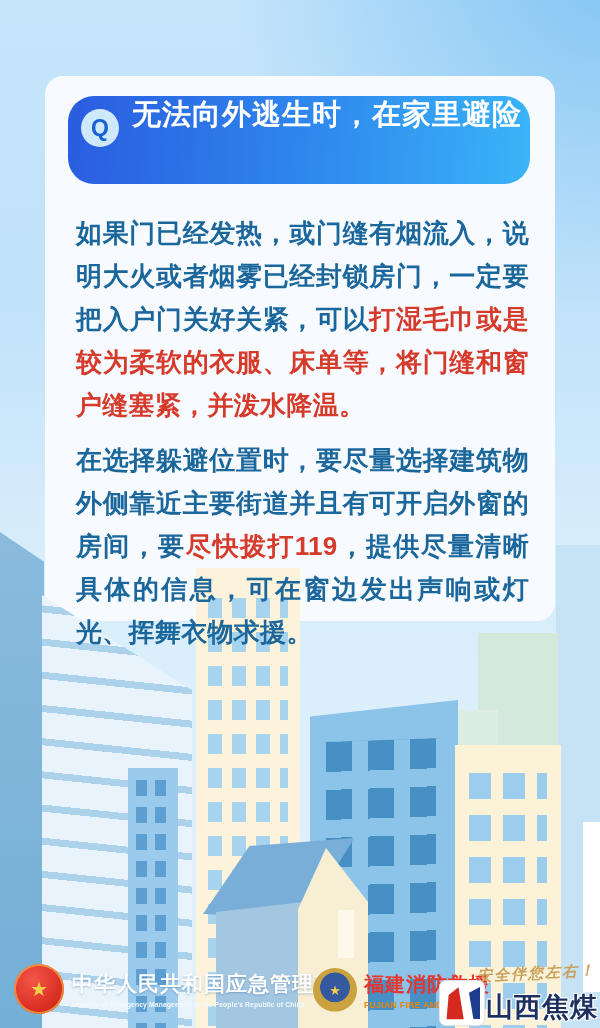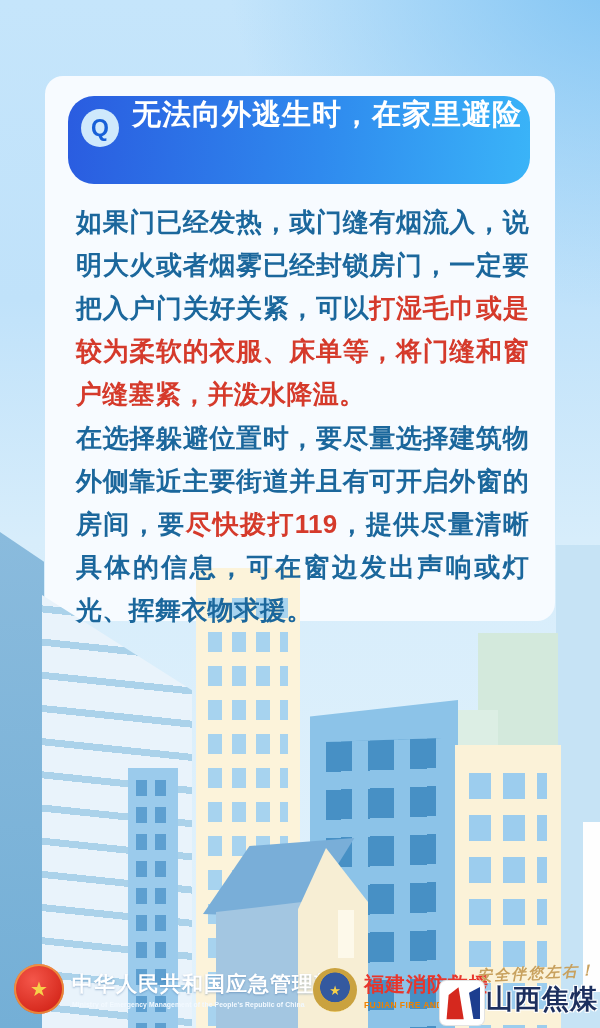--- a/index.html
+++ b/index.html
@@ -55,24 +55,24 @@
   .qpill { position:absolute; left:68px; top:96px; width:462px; height:88px; z-index:4;
            border-radius:26px; color:#fff;
            background:linear-gradient(95deg, #2a5ce0 0%, #2f8aee 55%, #3ab4f8 100%); }
   .qcircle { position:absolute; left:13px; top:13px; width:38px; height:38px; border-radius:50%;
              background:#cfe9fc; color:#1760d8; font-weight:bold; font-size:23px;
              display:flex; align-items:center; justify-content:center; }
   .qtext { margin-left:64px; font-size:29px; font-weight:bold;
            line-height:36px; letter-spacing:1px; }
 
   
-  .answer { position:absolute; left:76px; top:201px; width:453px; z-index:4;
+  .answer { position:absolute; left:76px; top:212px; width:453px; z-index:4;
             font-size:26px; font-weight:bold; color:#1b679c; line-height:43px;
             letter-spacing:0.3px; text-align:justify; }
-  .answer p + p { margin-top:1px; }
+  .answer p + p { margin-top:12px; }
   .red { color:#d53a2b; }
 
   
   .footer-left { position:absolute; left:14px; top:964px; z-index:5; display:flex; align-items:center; gap:8px; }
   .emblem { width:50px; height:50px; border-radius:50%; flex:0 0 auto;
             background:radial-gradient(circle at 38% 32%, #f4564a, #d6291d 72%);
             box-shadow:inset 0 0 0 2px rgba(247,208,74,.55);
             display:flex; align-items:center; justify-content:center;
             color:#f7d04a; font-size:20px; }
   .gov-title { font-size:21px; font-weight:900; color:#fff; letter-spacing:1px;
@@ -83,21 +83,21 @@
            background:radial-gradient(circle at 50% 44%, #34599f 0 44%, #caa23f 46% 72%, #e6c35c 73% 100%);
            display:flex; align-items:center; justify-content:center; color:#f7d04a; font-size:13px; }
   .fj-title { font-size:20px; font-weight:900; color:#e8352b; letter-spacing:1px; }
   .fj-sub { font-size:8.5px; font-weight:800; color:#ef8200; margin-top:2px; letter-spacing:.4px; }
 
   
   .watermark { position:absolute; right:0; top:964px; width:162px; height:64px; z-index:6; }
   .wm-slogan { position:absolute; top:0; right:4px; font-family:"DejaVu Serif", serif; font-style:italic;
                font-weight:700; font-size:15px; color:#c8a15e; letter-spacing:2px;
                transform:rotate(-3deg); white-space:nowrap; }
-  .wm-row { position:absolute; top:17px; right:2px; display:flex; align-items:flex-start; }
+  .wm-row { position:absolute; top:17px; right:2px; display:flex; align-items:flex-end; }
   .wm-logo { width:44px; height:44px; background:#fff; border-radius:6px; position:relative;
              overflow:hidden; box-shadow:0 0 0 1px #e3e3e3; flex:0 0 auto; }
   .wm-flame { position:absolute; left:5px; top:4px; width:26px; height:36px; background:#d5281e;
               clip-path:polygon(6% 95%, 14% 28%, 52% 6%, 72% 95%); }
   .wm-blue  { position:absolute; right:4px; top:6px; width:11px; height:32px; background:#1d3e8f;
               clip-path:polygon(0 18%, 100% 0, 100% 100%, 40% 100%); }
   .wm-text { font-size:27px; font-weight:900; color:#1c2f5e; letter-spacing:1px; margin-left:2px;
              text-shadow:-1px -1px 0 #fff, 1px -1px 0 #fff, -1px 1px 0 #fff, 1px 1px 0 #fff; }
 </style>
 </head>

